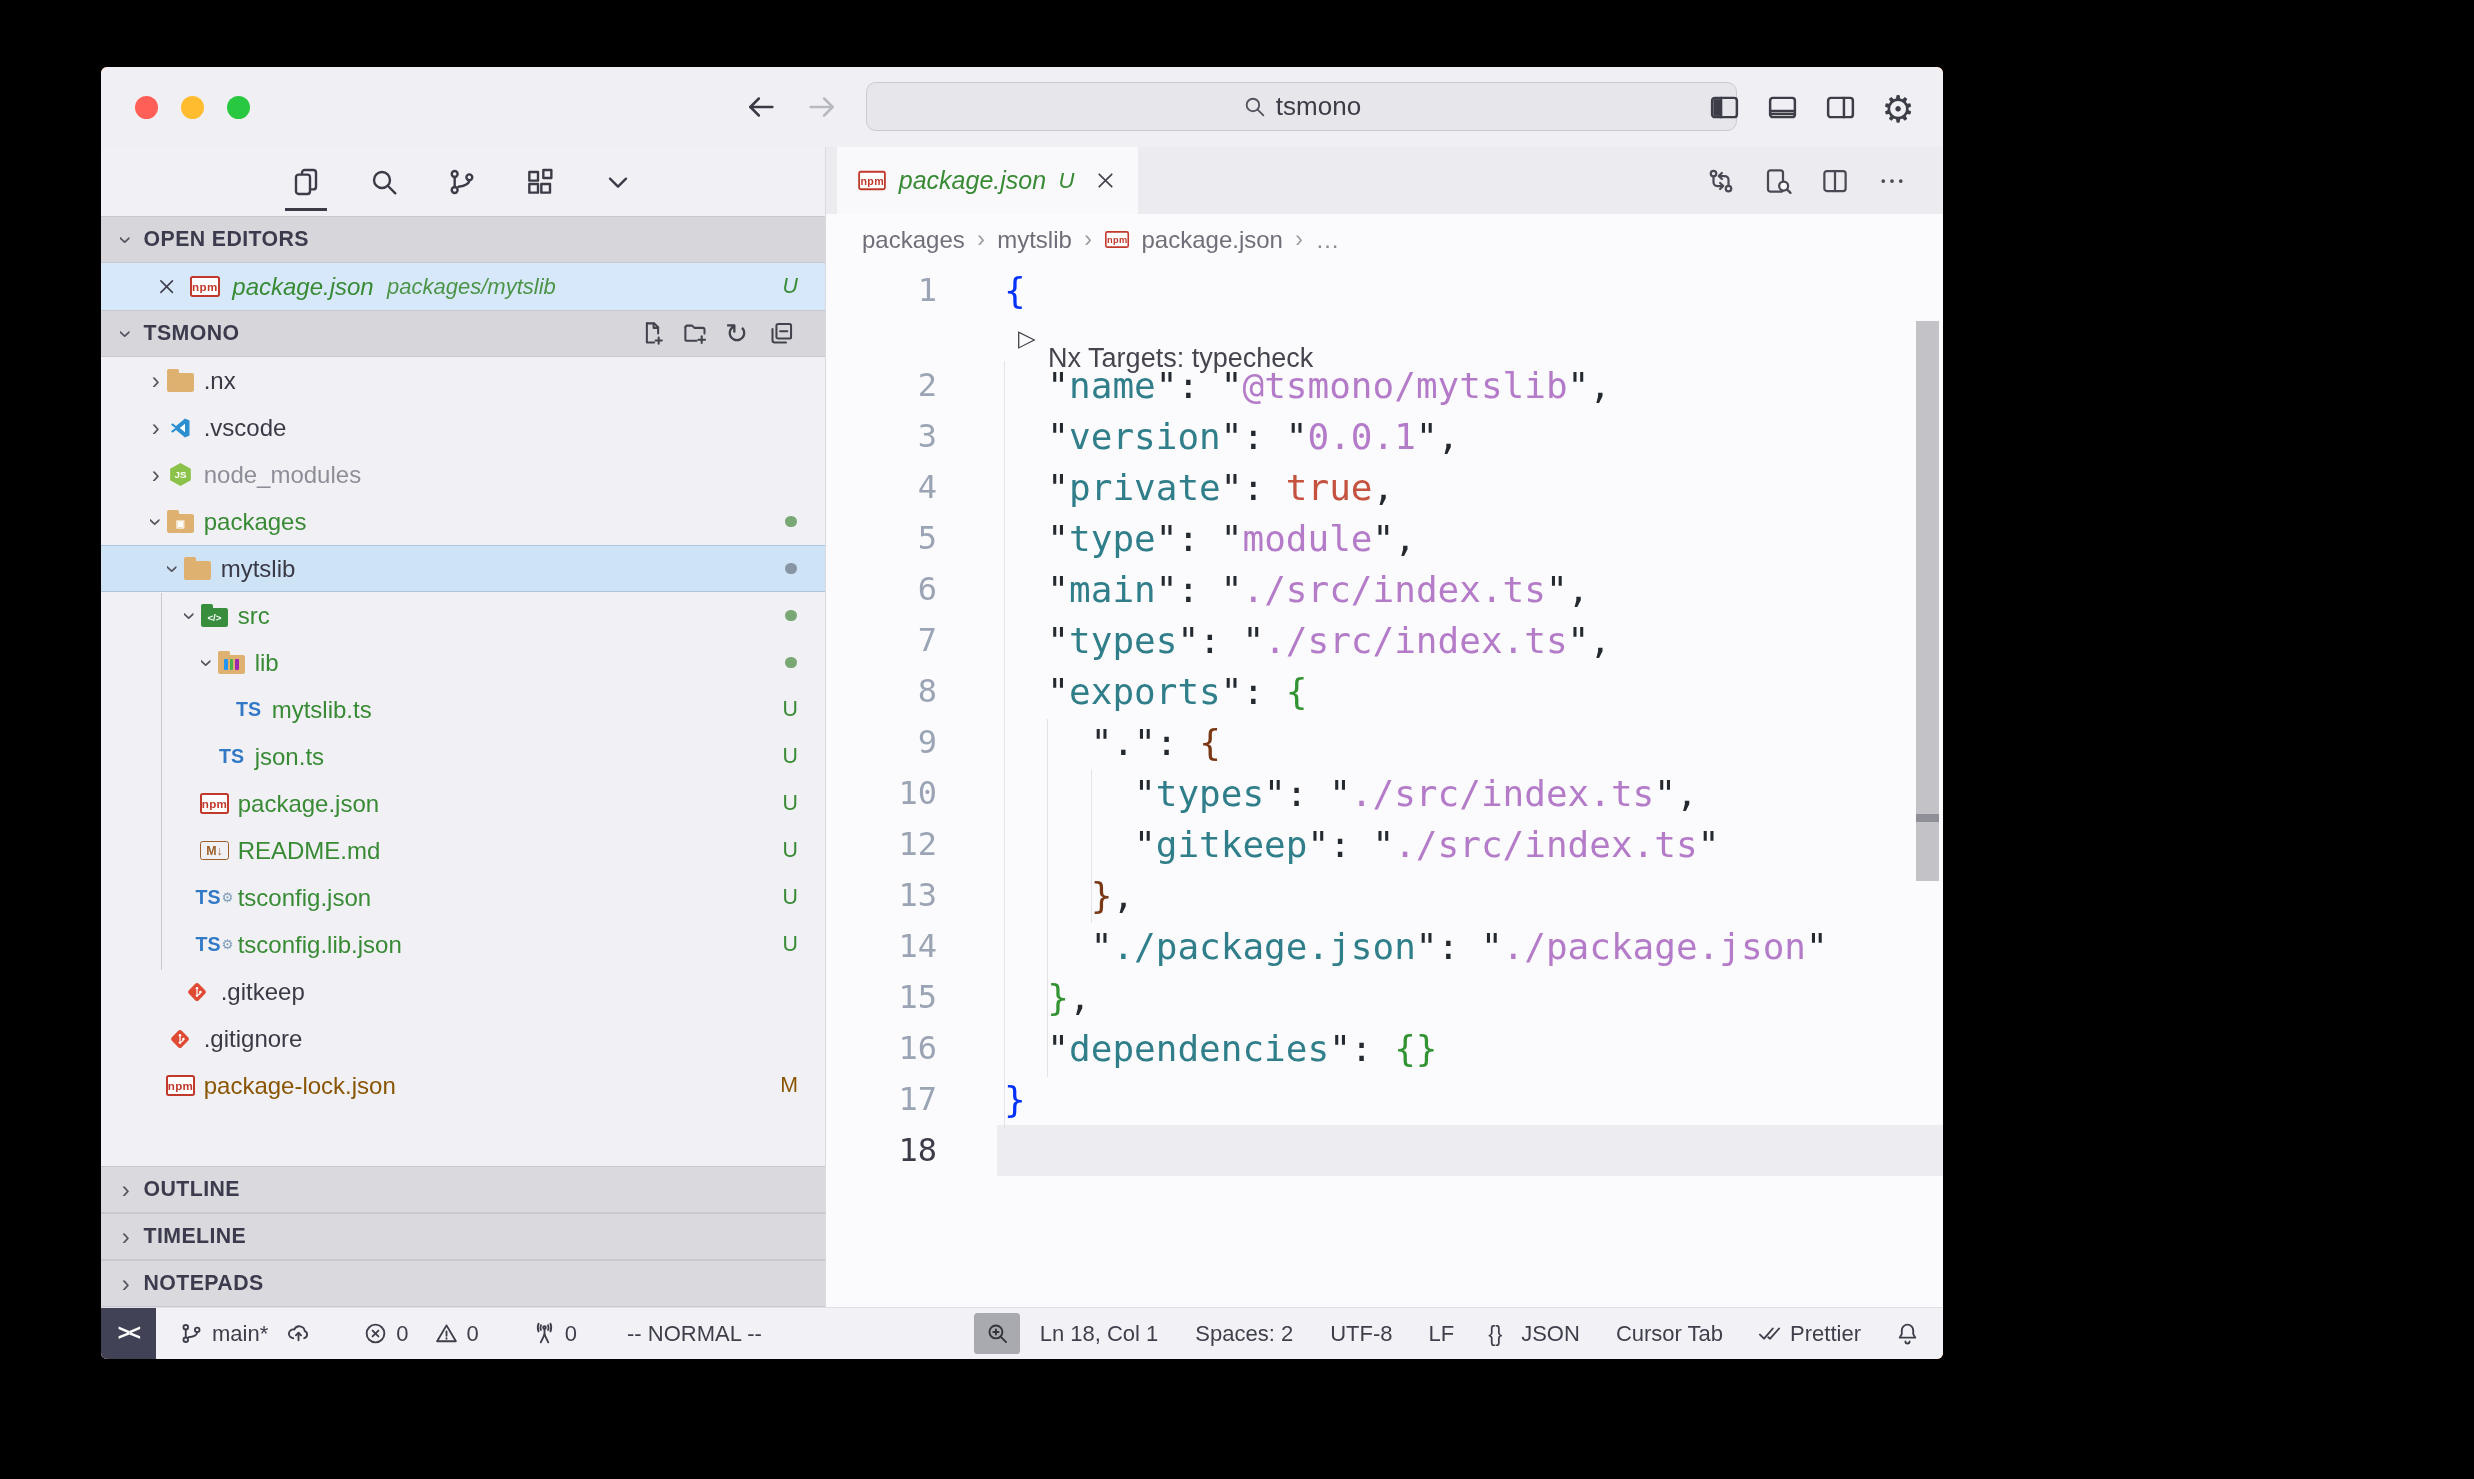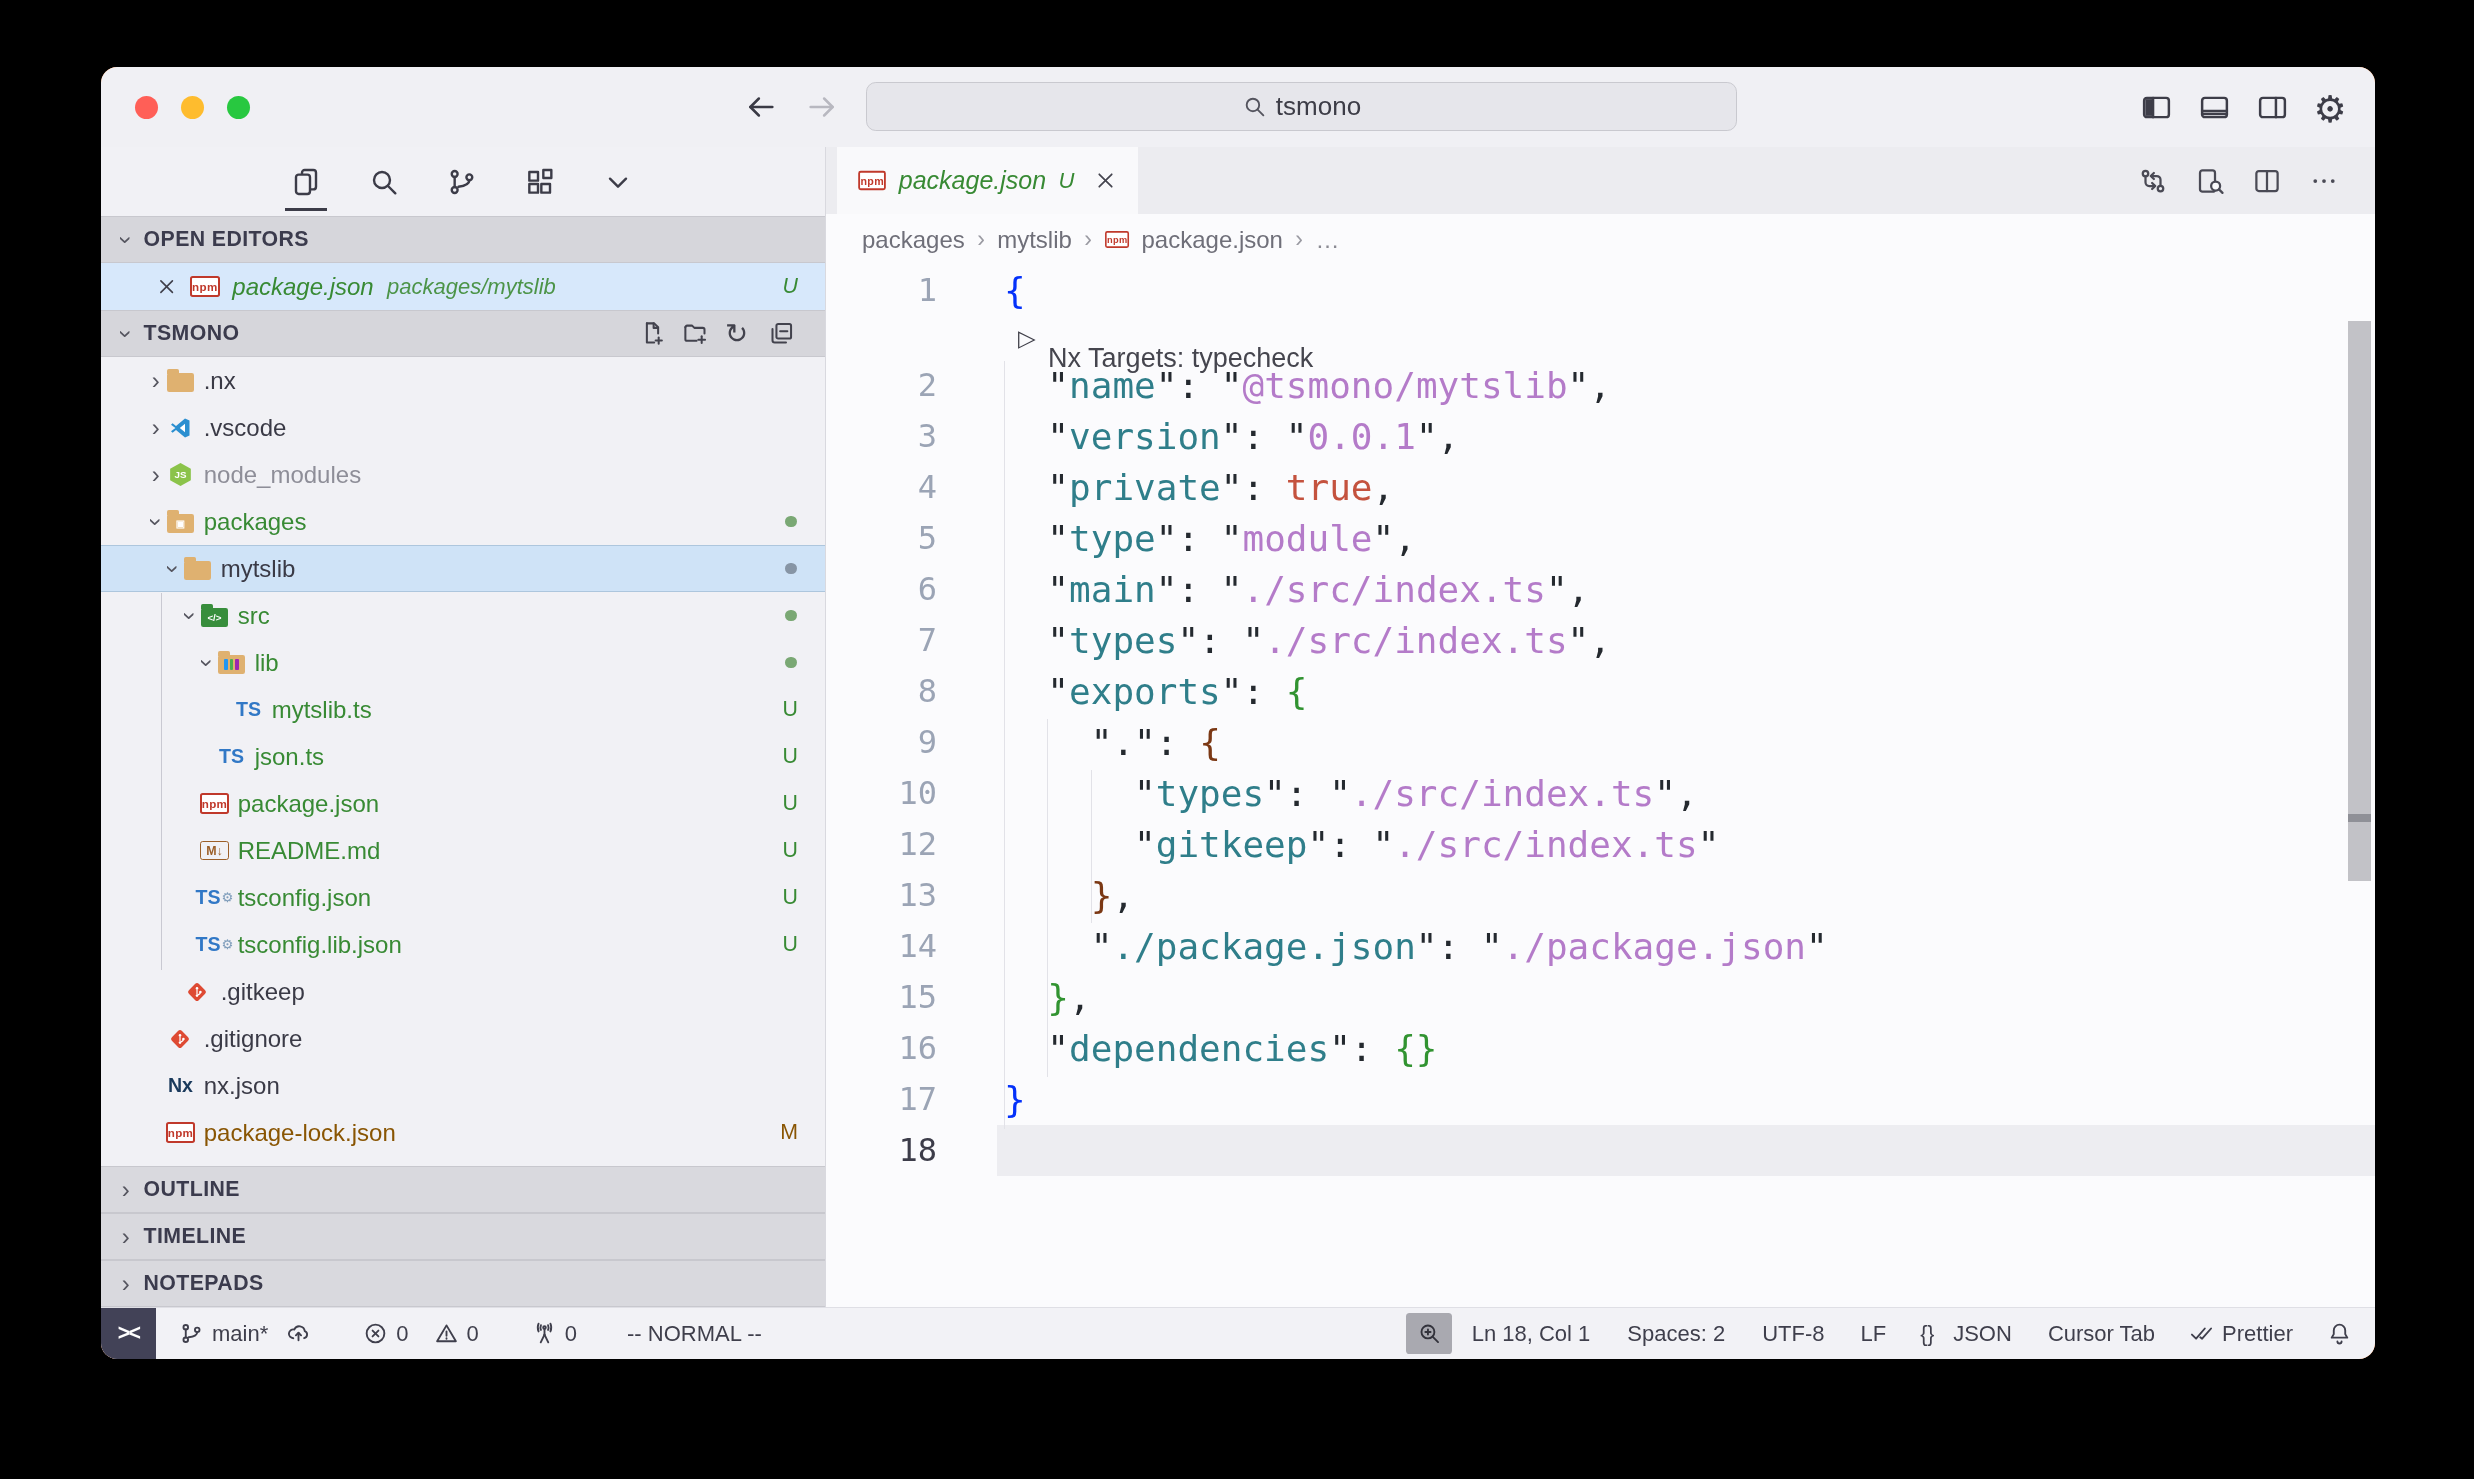--- a/index.html
+++ b/index.html
@@ -1,19 +1,19 @@
 <!DOCTYPE html>
 <html style="font-size:14.2px"><head>
 <meta charset="utf-8">
 <style>
   html,body{margin:0;padding:0;width:2475px;height:1479px;background:#000;overflow:hidden;
     font-family:"Liberation Sans",sans-serif;-webkit-font-smoothing:antialiased;}
   *{box-sizing:border-box;}
-  .window{position:absolute;left:101px;top:67px;width:2274px;height:1292px;background:#f97316;
-    border-radius:16px;overflow:hidden;box-shadow:0 27px 80px rgba(0,0,0,.6);}
+  .window{position:absolute;left:101px;top:67px;width:1842px;height:1292px;background:#f97316;
+    border-radius:6px;overflow:hidden;box-shadow:0 27px 80px rgba(0,0,0,.6);}
   
   .titlebar{position:relative;height:80px;background:#f0f0f4;display:flex;align-items:center;}
   .lights{display:flex;gap:23px;margin-left:34px;}
   .light{width:23px;height:23px;border-radius:50%;}
   .l-red{background:#ff5f57}.l-yellow{background:#febc2e}.l-green{background:#28c840}
   .navarrows{position:absolute;left:643px;top:0;height:80px;display:flex;align-items:center;gap:27px;}
   .navarrows .ic{width:34px;height:34px;}
   .nav-back{color:#3a3a45}.nav-fwd{color:#b8b8c0}
   .searchbox{position:absolute;left:765px;top:15px;width:871px;height:49px;background:#e6e6eb;
     border:1.8px solid #c9c9cf;border-radius:9.8px;display:flex;align-items:center;justify-content:center;gap:9px;}
@@ -412,27 +412,20 @@
                 <path d="M12 9.7v4.4" stroke="#fff" stroke-width="1.2"></path>
                 <circle cx="15.4" cy="12" r="1.3" fill="#fff"></circle>
                 <path d="M12.6 14.8c1.8-.4 2.8-1.4 2.8-2.8" stroke="#fff" stroke-width="1.2" fill="none"></path>
               </svg>
             </span>
             <span class="tlabel c-dark">.gitignore</span>
           </div>
           <div class="trow" style="padding-left: 44px;">
             <span class="chev"></span>
             <span class="ticon">
-              <span class="nxb">Nx</span>
-            </span>
-            <span class="tlabel c-dark">nx.json</span>
-          </div>
-          <div class="trow" style="padding-left: 44px;">
-            <span class="chev"></span>
-            <span class="ticon">
               <span class="npmb">npm</span>
             </span>
             <span class="tlabel c-mod">package-lock.json</span>
             <span class="tbadge b-M">M</span>
           </div>
           <div class="tree-guide" style="top: 236px; height: 377px;"></div>
         </div>
 
       <div class="bottom-sects" id="bottomSects">
           <div class="sect" style="background: rgb(217, 217, 222);">

